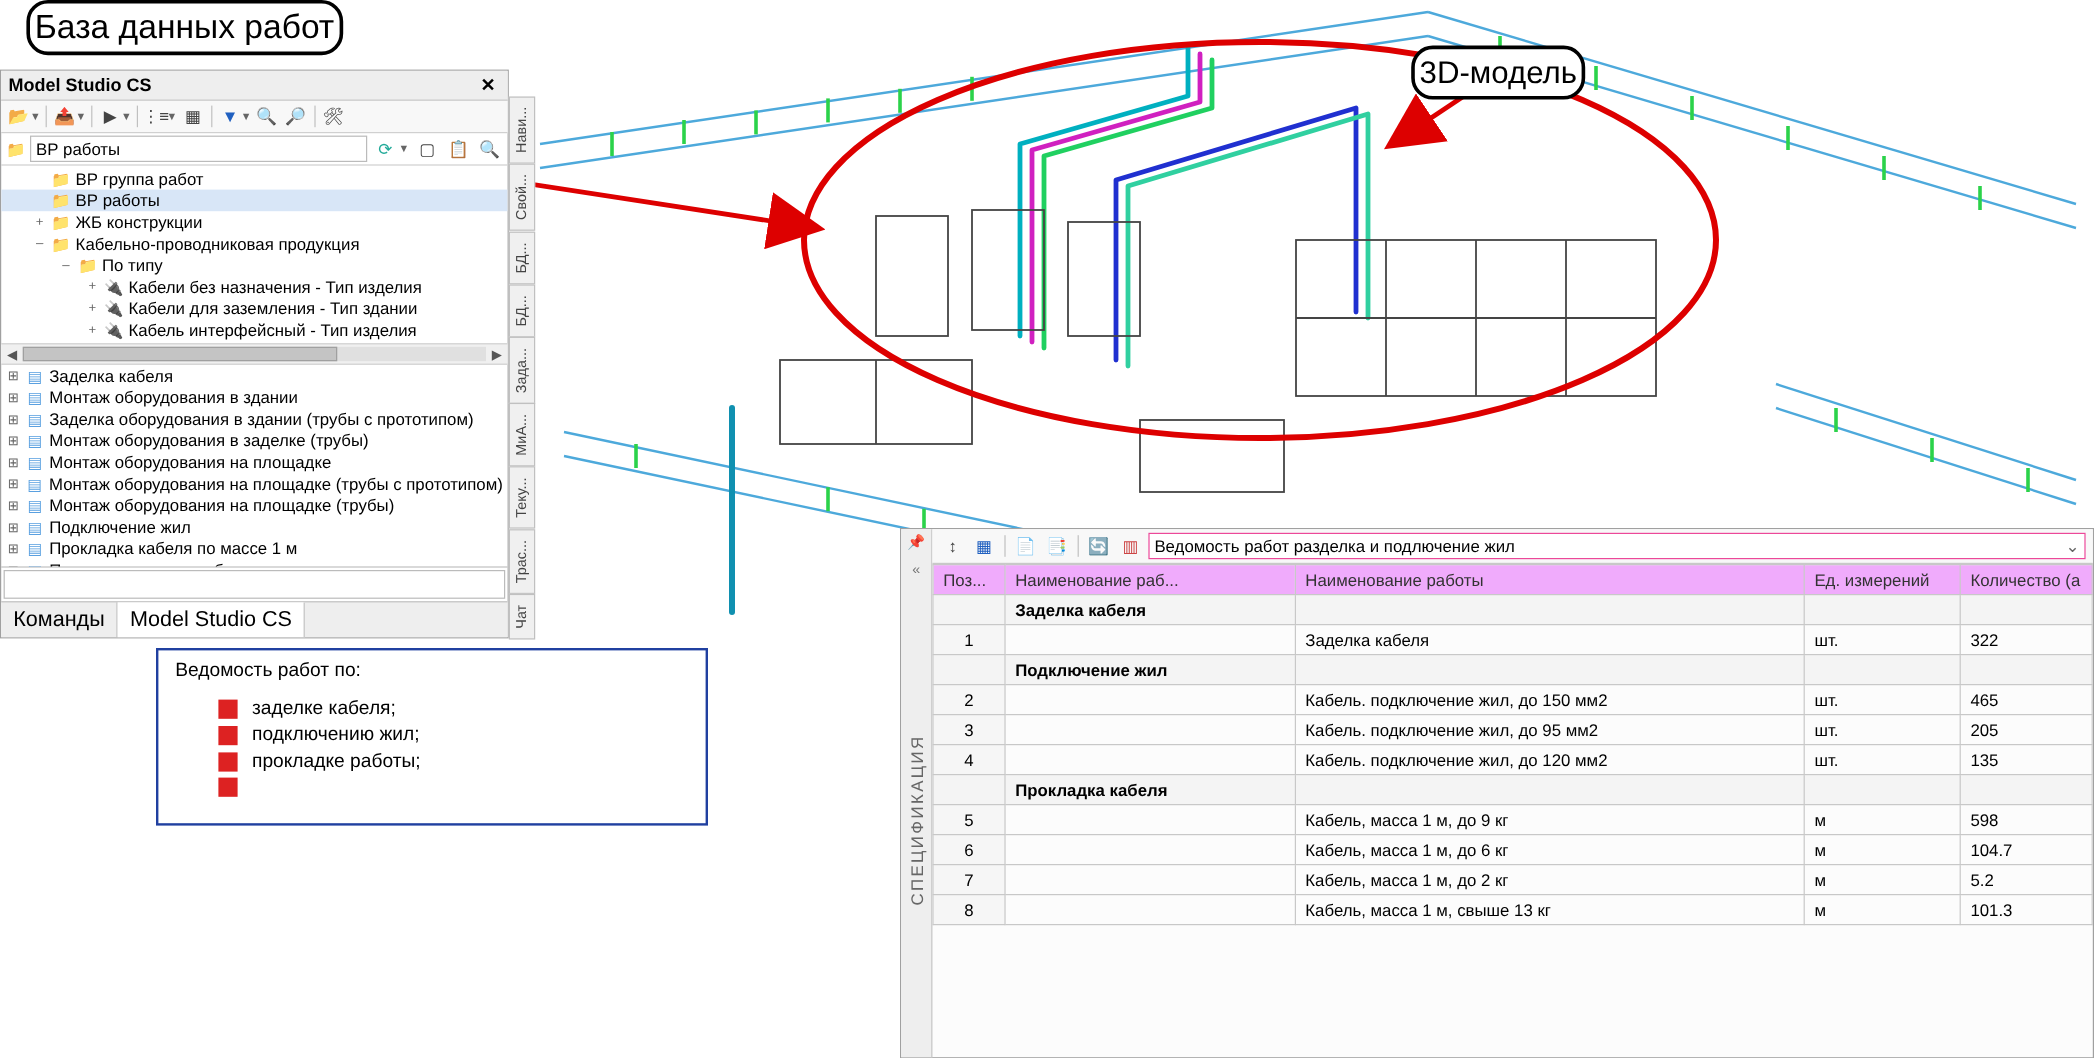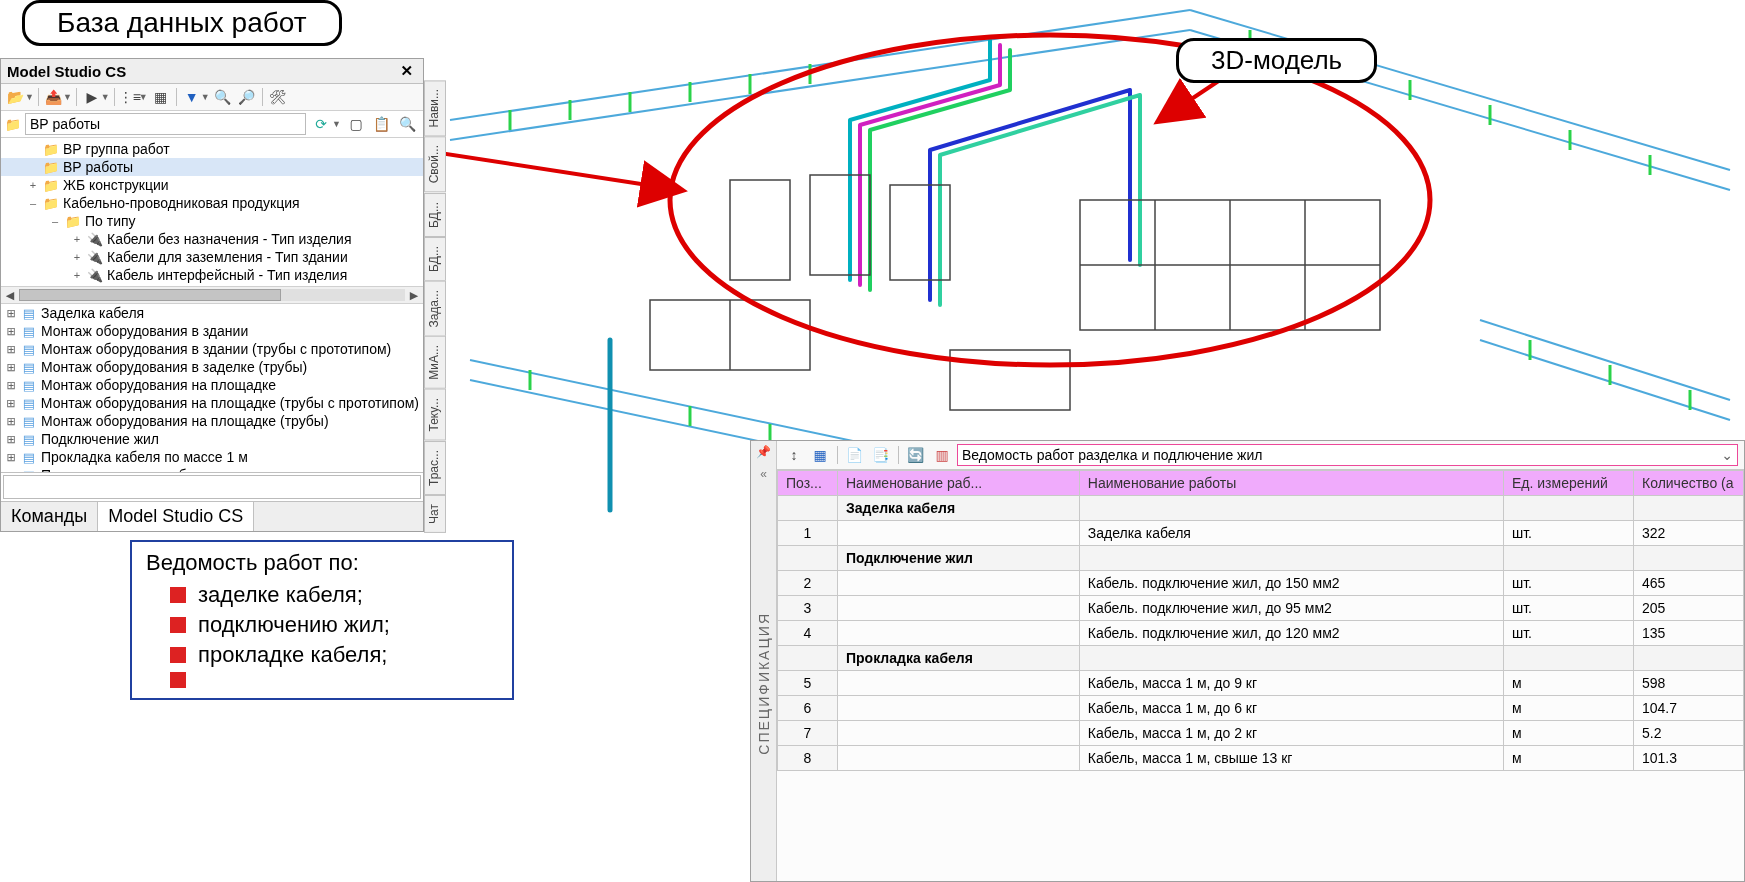--- a/index.html
+++ b/index.html
@@ -1,19 +1,19 @@
 <!DOCTYPE html>
 <html><head>
 <meta charset="utf-8">
 <style>
   html,body{margin:0;padding:0;width:1745px;height:882px;font-family:"Segoe UI",Tahoma,sans-serif;font-size:14px;color:#000;background:#fff;overflow:hidden}
   *{box-sizing:border-box}
   .stage{position:relative;width:1745px;height:882px}
   
-  .callout{position:absolute;border:3px solid #000;border-radius:18px;padding:4px 32px;font-size:28px;background:#fff;white-space:nowrap}
+  .callout{position:absolute;border:3px solid #000;border-radius:18px;padding:4px 4px;font-size:28px;background:#fff;white-space:nowrap}
   .callout-db{left:22px;top:0}
   .callout-3d{left:1176px;top:38px;font-size:26px}
   
   .panel{position:absolute;left:0;top:58px;width:424px;border:1px solid #a0a0a0;background:#fff}
   .panel-title{display:flex;align-items:center;justify-content:space-between;background:#eee;border-bottom:1px solid #c0c0c0;padding:3px 6px;font-weight:bold;font-size:15px}
   .panel-close{cursor:pointer;font-weight:bold;padding:0 4px}
   .toolbar{display:flex;align-items:center;gap:2px;padding:2px 4px;border-bottom:1px solid #d0d0d0;background:#f8f8f8}
   .tb-btn{display:inline-flex;align-items:center;justify-content:center;width:22px;height:22px;font-size:14px;color:#444;border:1px solid transparent;border-radius:2px}
   .tb-sep{width:1px;height:18px;background:#c0c0c0;margin:0 2px}
   .dropdown-arrow{font-size:9px;margin-left:-4px;color:#666}
@@ -42,23 +42,23 @@
   .tabs{display:flex;background:#eee;border-top:1px solid #c0c0c0}
   .tab{padding:4px 10px;font-size:18px;border-right:1px solid #c0c0c0}
   .tab.active{background:#fff}
   
   .side-tabs{position:absolute;left:424px;top:80px;width:22px;display:flex;flex-direction:column}
   .side-tab{writing-mode:vertical-rl;transform:rotate(180deg);font-size:12px;padding:8px 2px;border:1px solid #c0c0c0;background:#f0f0f0;color:#444;text-align:center}
   
   .viewport{position:absolute;left:430px;top:0;right:0;height:520px}
   .viewport svg{width:100%;height:100%}
   
-  .legend{position:absolute;left:130px;top:540px;width:384px;border:2px solid #2040a0;background:#fff;padding:8px 14px;font-size:22px}
+  .legend{position:absolute;left:130px;top:540px;width:460px;border:2px solid #2040a0;background:#fff;padding:8px 14px;font-size:16px}
   .legend-title{margin-bottom:4px}
-  .legend ul{list-style:none;margin:0;padding:0}
+  .legend ul{list-style:none;margin:12px;padding:0}
   .legend li{display:flex;align-items:center;gap:12px;padding:2px 0 2px 24px}
   .legend .sq{width:16px;height:16px;background:#d22;flex-shrink:0}
   
   .spec{position:absolute;left:750px;top:440px;right:0;bottom:0;border:1px solid #a0a0a0;background:#fcfcfc;display:flex}
   .spec-side{width:26px;background:#eee;border-right:1px solid #c8c8c8;display:flex;flex-direction:column;align-items:center}
   .spec-side-label{writing-mode:vertical-rl;transform:rotate(180deg);font-size:14px;letter-spacing:2px;color:#666;margin-top:auto;margin-bottom:auto}
   .spec-pin{font-size:12px;color:#777;padding:4px 0}
   .spec-main{flex:1;display:flex;flex-direction:column;min-width:0}
   .spec-toolbar{display:flex;align-items:center;gap:4px;padding:3px 6px;border-bottom:1px solid #c8c8c8;background:#f8f8f8}
   .spec-select{flex:1;border:1px solid #ec4899;padding:2px 4px;font-size:14px;background:#fff}
@@ -246,21 +246,21 @@
           <span>Заделка кабеля</span>
         </div>
         <div class="bl-row">
           <span class="tree-toggle">⊞</span>
           <span class="tree-icon ic-box">▤</span>
           <span>Монтаж оборудования в здании</span>
         </div>
         <div class="bl-row">
           <span class="tree-toggle">⊞</span>
           <span class="tree-icon ic-box">▤</span>
-          <span>Монтаж оборудования в здании (трубы с прототипом)</span>
+          <span>Заделка оборудования в здании (трубы с прототипом)</span>
         </div>
         <div class="bl-row">
           <span class="tree-toggle">⊞</span>
           <span class="tree-icon ic-box">▤</span>
           <span>Монтаж оборудования в заделке (трубы)</span>
         </div>
         <div class="bl-row">
           <span class="tree-toggle">⊞</span>
           <span class="tree-icon ic-box">▤</span>
           <span>Монтаж оборудования на площадке</span>
@@ -316,21 +316,21 @@
         <li>
           <span class="sq"></span>
           <span>заделке кабеля;</span>
         </li>
         <li>
           <span class="sq"></span>
           <span>подключению жил;</span>
         </li>
         <li>
           <span class="sq"></span>
-          <span>прокладке кабеля;</span>
+          <span>прокладке работы;</span>
         </li>
         <li>
           <span class="sq"></span>
         </li>
       </ul>
   </div>
 
   <div class="spec">
     <div class="spec-side">
       <span class="spec-pin">📌</span>

